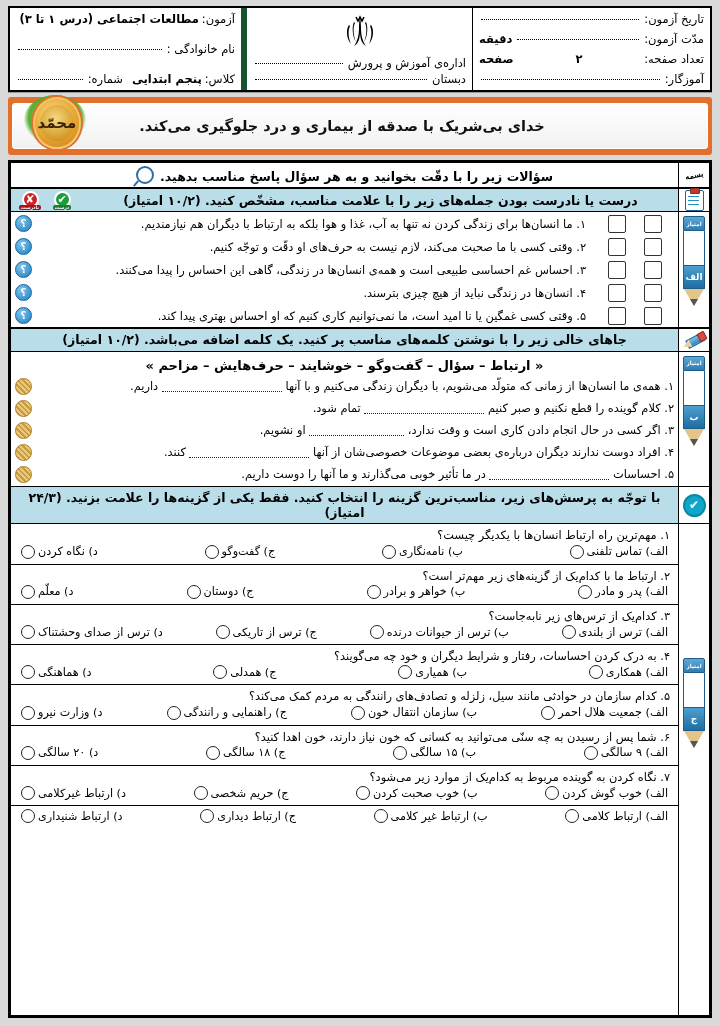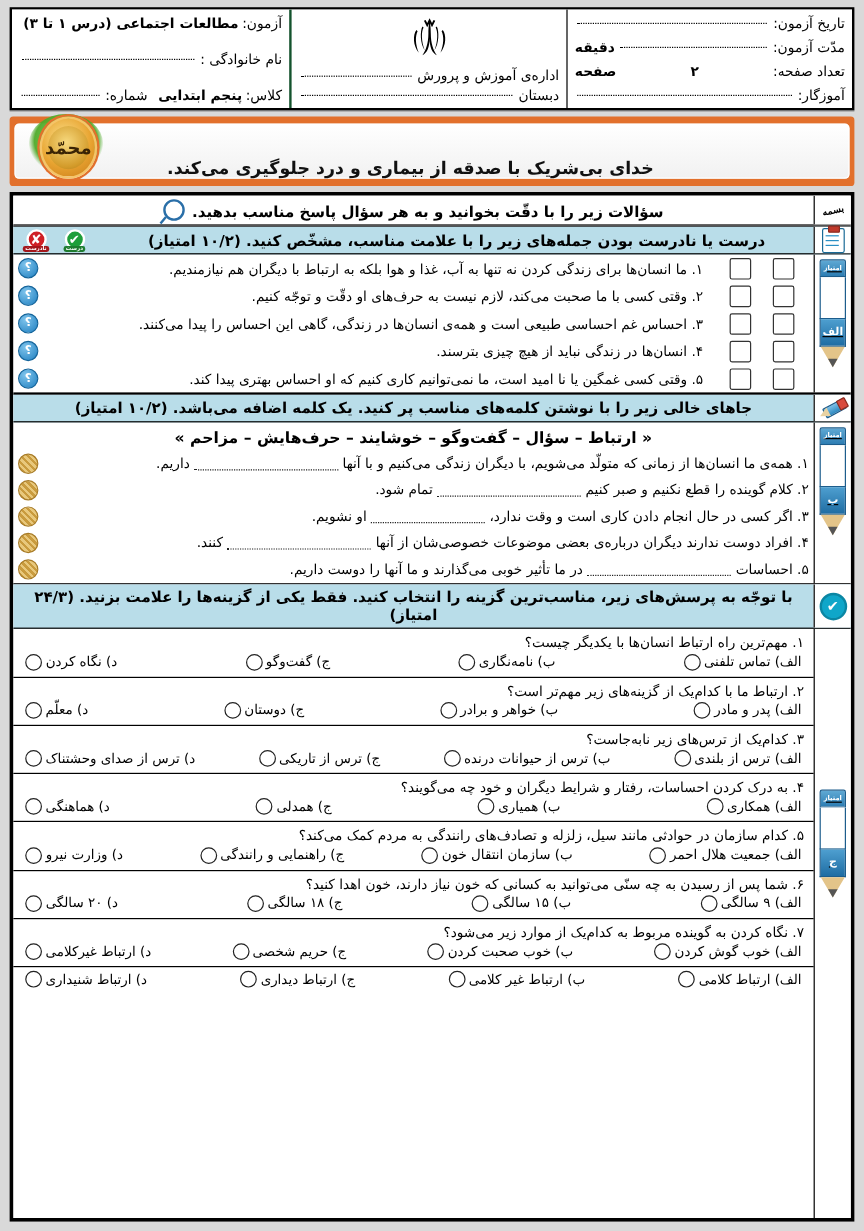--- a/index.html
+++ b/index.html
@@ -29,21 +29,21 @@
     display:flex;width:100%;
     background:#fff;
   }
   .hcol{
     display:flex;flex-direction:column;
     justify-content:space-between;
     padding:3px 6px;
     box-sizing:border-box;
   }
   .hcol.left{width:34%;border-left:1px solid #000;}
-  .hcol.mid{width:33%;border-left:2px solid #14532d;align-items:center;justify-content:space-between;}
+  .hcol.mid{width:33%;border-left:6px solid #14532d;align-items:center;justify-content:space-between;}
   .hcol.right{width:33%;}
   .hrow{
     font-size:11.5px;font-weight:bold;color:#000;
     line-height:1.05;
     padding:2px 0;
     white-space:nowrap;
     display:flex;align-items:baseline;gap:3px;
   }
   .hrow .lbl{font-weight:normal;}
   .dots{
@@ -72,21 +72,21 @@
   .hadith-bar{
     position:absolute;inset:0;
     background:linear-gradient(#e2702c,#e2702c) ;
     border-radius:3px;
   }
   .hadith-inner{
     position:absolute;
     top:6px;left:4px;right:4px;bottom:6px;
     background:linear-gradient(#ffffff,#f1f1f1);
     border-radius:4px;
-    display:flex;align-items:flex-end;justify-content:center;
+    display:flex;align-items:center;justify-content:center;
     box-shadow:inset 0 0 0 1px #fff;
   }
   .hadith-text{
     font-size:14.5px;font-weight:bold;color:#111;
     letter-spacing:0px;
     transform:translateX(-18px);
   }
   .medallion{
     position:absolute;
     left:14px;top:-4px;
@@ -189,21 +189,21 @@
     border-left:1px solid #000;
     display:flex;align-items:flex-start;justify-content:center;
     padding-top:4px;
     background:#fff;
   }
   .qcol{flex:1;display:flex;flex-direction:column;}
 
   
   .pencil{
     width:22px;
-    display:flex;flex-direction:column;align-items:center;text-decoration:underline;
+    display:flex;flex-direction:column;align-items:center;
   }
   .pencil .cap{
     width:20px;height:13px;
     background:linear-gradient(#5fa9d4,#2d7db3);
     border:1px solid #1d5d8c;
     border-radius:2px 2px 0 0;
     color:#fff;font-size:5.5px;font-weight:bold;
     display:flex;align-items:center;justify-content:center;
     writing-mode:horizontal-tb;
   }

